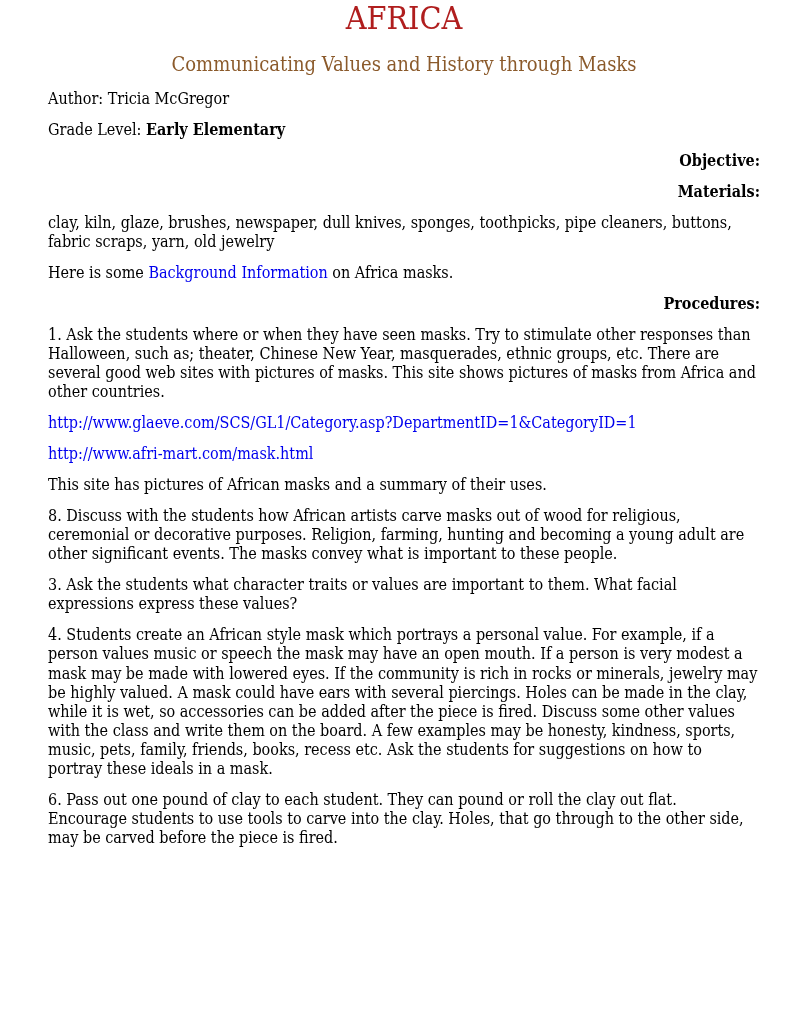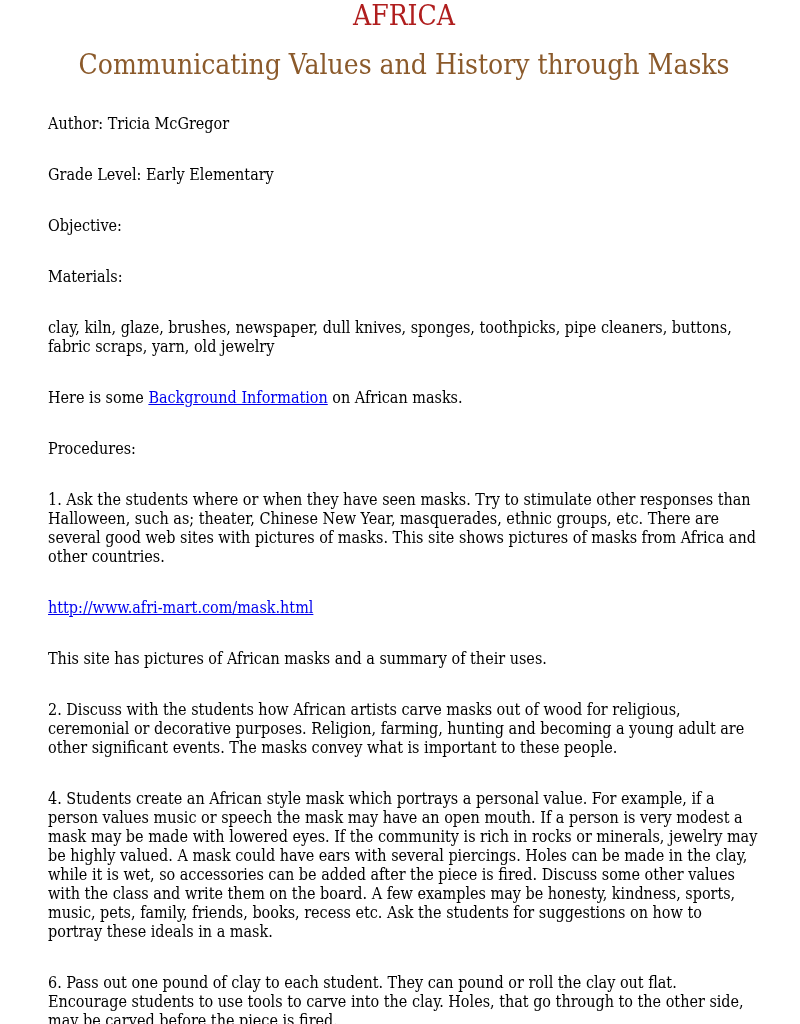--- a/index.html
+++ b/index.html
@@ -14,44 +14,44 @@
     font-family: "DejaVu Serif", serif;
     font-stretch: condensed;
     font-size: 16px;
     line-height: 1.19;
     box-sizing: border-box;
   }
   .page {
     padding: 0 40px 10px 48px;
   }
   h1.page-title {
-    font-size: 28px;
+    font-size: 32px;
     font-weight: normal;
     text-align: center;
     color: #b01e1e;
     margin: 0 0 16px 0;
     line-height: 1.17;
   }
   h2.page-subtitle {
-    font-size: 28px;
+    font-size: 20px;
     font-weight: normal;
     text-align: center;
     color: #8b5a2b;
     margin: 0 0 0 0;
     line-height: 1.17;
   }
   p {
-    margin: 32px 0;
+    margin: 12px 0;
   }
   .bold {
-    font-weight: normal;
+    font-weight: bold;
+    text-align: right;
   }
   a {
     color: #0000ee;
-    text-decoration: underline;
     cursor: pointer;
   }
 </style>
 </head>
 <body>
 
 <div class="page">
 
   <h1 class="page-title">AFRICA</h1>
 
@@ -61,32 +61,34 @@
 
   <p><span>Grade Level: </span><span class="bold">Early Elementary</span></p>
 
   <p class="bold">Objective:</p>
 
 
   <p class="bold">Materials:</p>
 
   <p>clay, kiln, glaze, brushes, newspaper, dull knives, sponges, toothpicks, pipe cleaners, buttons, fabric scraps, yarn, old jewelry</p>
 
-  <p><span>Here is some </span><a>Background Information</a><span> on African masks.</span></p>
+  <p><span>Here is some </span><a>Background Information</a><span> on Africa masks.</span></p>
 
   <p class="bold">Procedures:</p>
 
   <p>1. Ask the students where or when they have seen masks. Try to stimulate other responses than Halloween, such as; theater, Chinese New Year, masquerades, ethnic groups, etc. There are several good web sites with pictures of masks. This site shows pictures of masks from Africa and other countries.</p>
 
+  <p><a>http://www.glaeve.com/SCS/GL1/Category.asp?DepartmentID=1&amp;CategoryID=1</a></p>
 
   <p><a>http://www.afri-mart.com/mask.html</a></p>
 
   <p>This site has pictures of African masks and a summary of their uses.</p>
 
-  <p>2. Discuss with the students how African artists carve masks out of wood for religious, ceremonial or decorative purposes. Religion, farming, hunting and becoming a young adult are other significant events. The masks convey what is important to these people.</p>
+  <p>8. Discuss with the students how African artists carve masks out of wood for religious, ceremonial or decorative purposes. Religion, farming, hunting and becoming a young adult are other significant events. The masks convey what is important to these people.</p>
 
+  <p>3. Ask the students what character traits or values are important to them. What facial expressions express these values?</p>
 
   <p>4. Students create an African style mask which portrays a personal value. For example, if a person values music or speech the mask may have an open mouth. If a person is very modest a mask may be made with lowered eyes. If the community is rich in rocks or minerals, jewelry may be highly valued. A mask could have ears with several piercings. Holes can be made in the clay, while it is wet, so accessories can be added after the piece is fired. Discuss some other values with the class and write them on the board. A few examples may be honesty, kindness, sports, music, pets, family, friends, books, recess etc. Ask the students for suggestions on how to portray these ideals in a mask.</p>
 
 
   <p>6. Pass out one pound of clay to each student. They can pound or roll the clay out flat. Encourage students to use tools to carve into the clay. Holes, that go through to the other side, may be carved before the piece is fired.</p>
 
 </div>
 
 </body></html>

